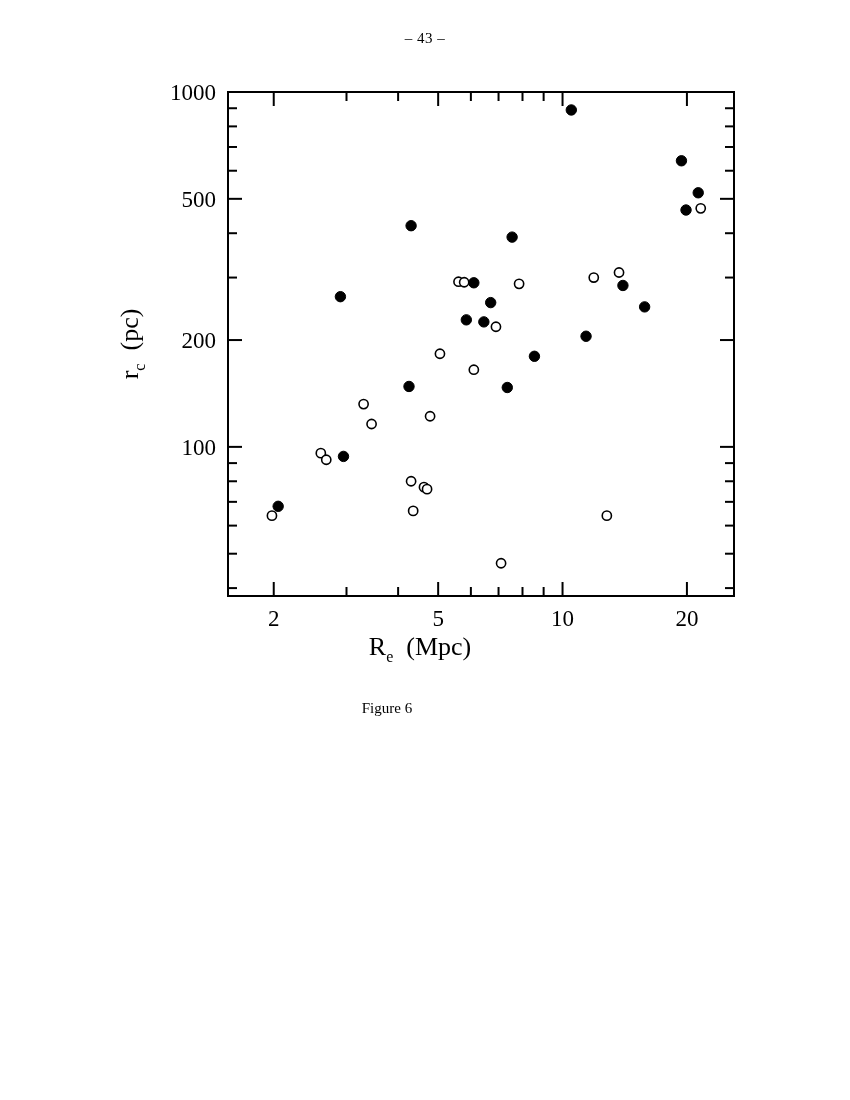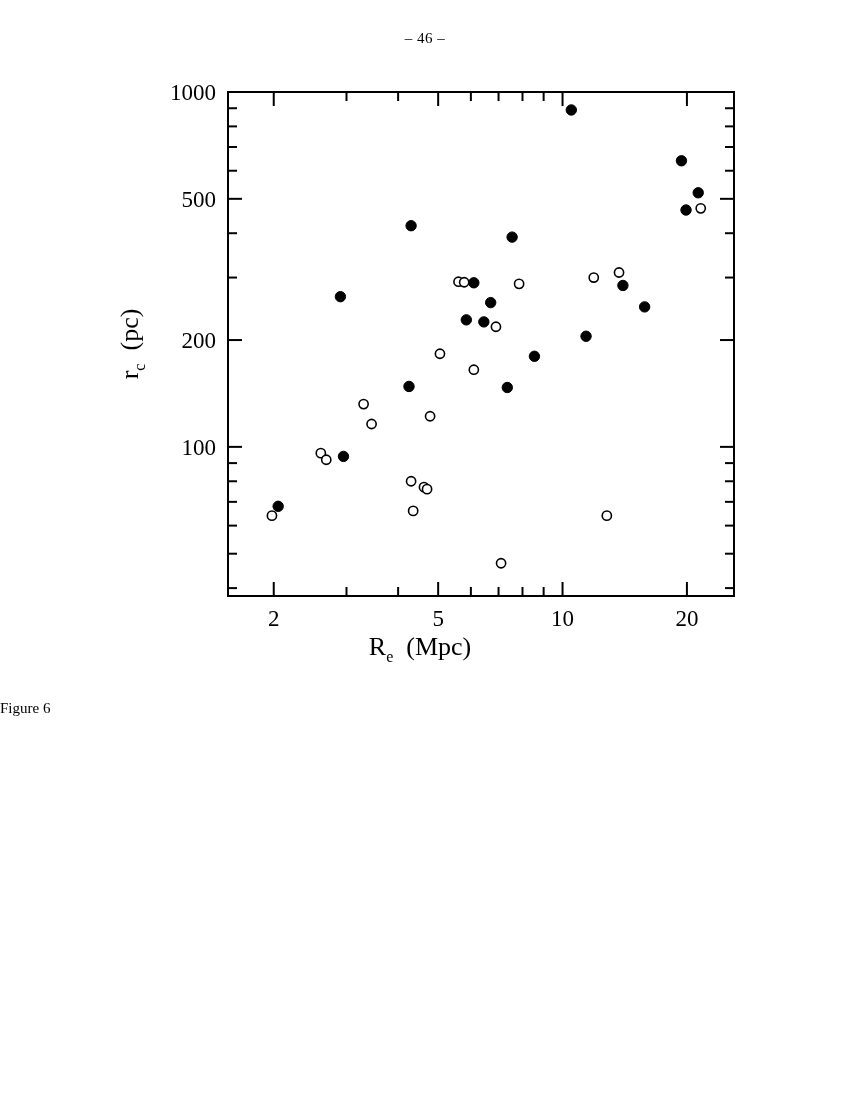--- a/index.html
+++ b/index.html
@@ -23,20 +23,21 @@
     text-align: center;
     font-size: 15px;
     font-family: "Liberation Serif", serif;
     letter-spacing: 0.5px;
   }
   .figure-caption {
     position: absolute;
     top: 700px;
     left: 0;
     width: 774px;
+    text-align: center;
     font-size: 15px;
     font-family: "Liberation Serif", serif;
   }
   .plot-wrap {
     position: absolute;
     left: 0;
     top: 0;
     width: 850px;
     height: 700px;
   }
@@ -53,21 +54,21 @@
   .tick-label {
     font-size: 23px;
   }
   .sub {
     font-size: 16px;
   }
 </style>
 </head>
 <body>
 
-<div class="page-number">– 46 –</div>
+<div class="page-number">– 43 –</div>
 
 <div class="plot-wrap">
   <svg id="chart-svg" width="850" height="700" viewBox="0 0 850 700">
 
     <rect id="plot-frame" x="228" y="92" width="506" height="504" fill="none" stroke="#000000" stroke-width="2"></rect>
     <g id="ticks">
         <line x1="273.73855424640396" y1="596" x2="273.73855424640396" y2="582" stroke="#000" stroke-width="2"></line>
         <line x1="273.73855424640396" y1="92" x2="273.73855424640396" y2="106" stroke="#000" stroke-width="2"></line>
         <line x1="346.496309216348" y1="596" x2="346.496309216348" y2="587" stroke="#000" stroke-width="2"></line>
         <line x1="346.496309216348" y1="92" x2="346.496309216348" y2="101" stroke="#000" stroke-width="2"></line>

